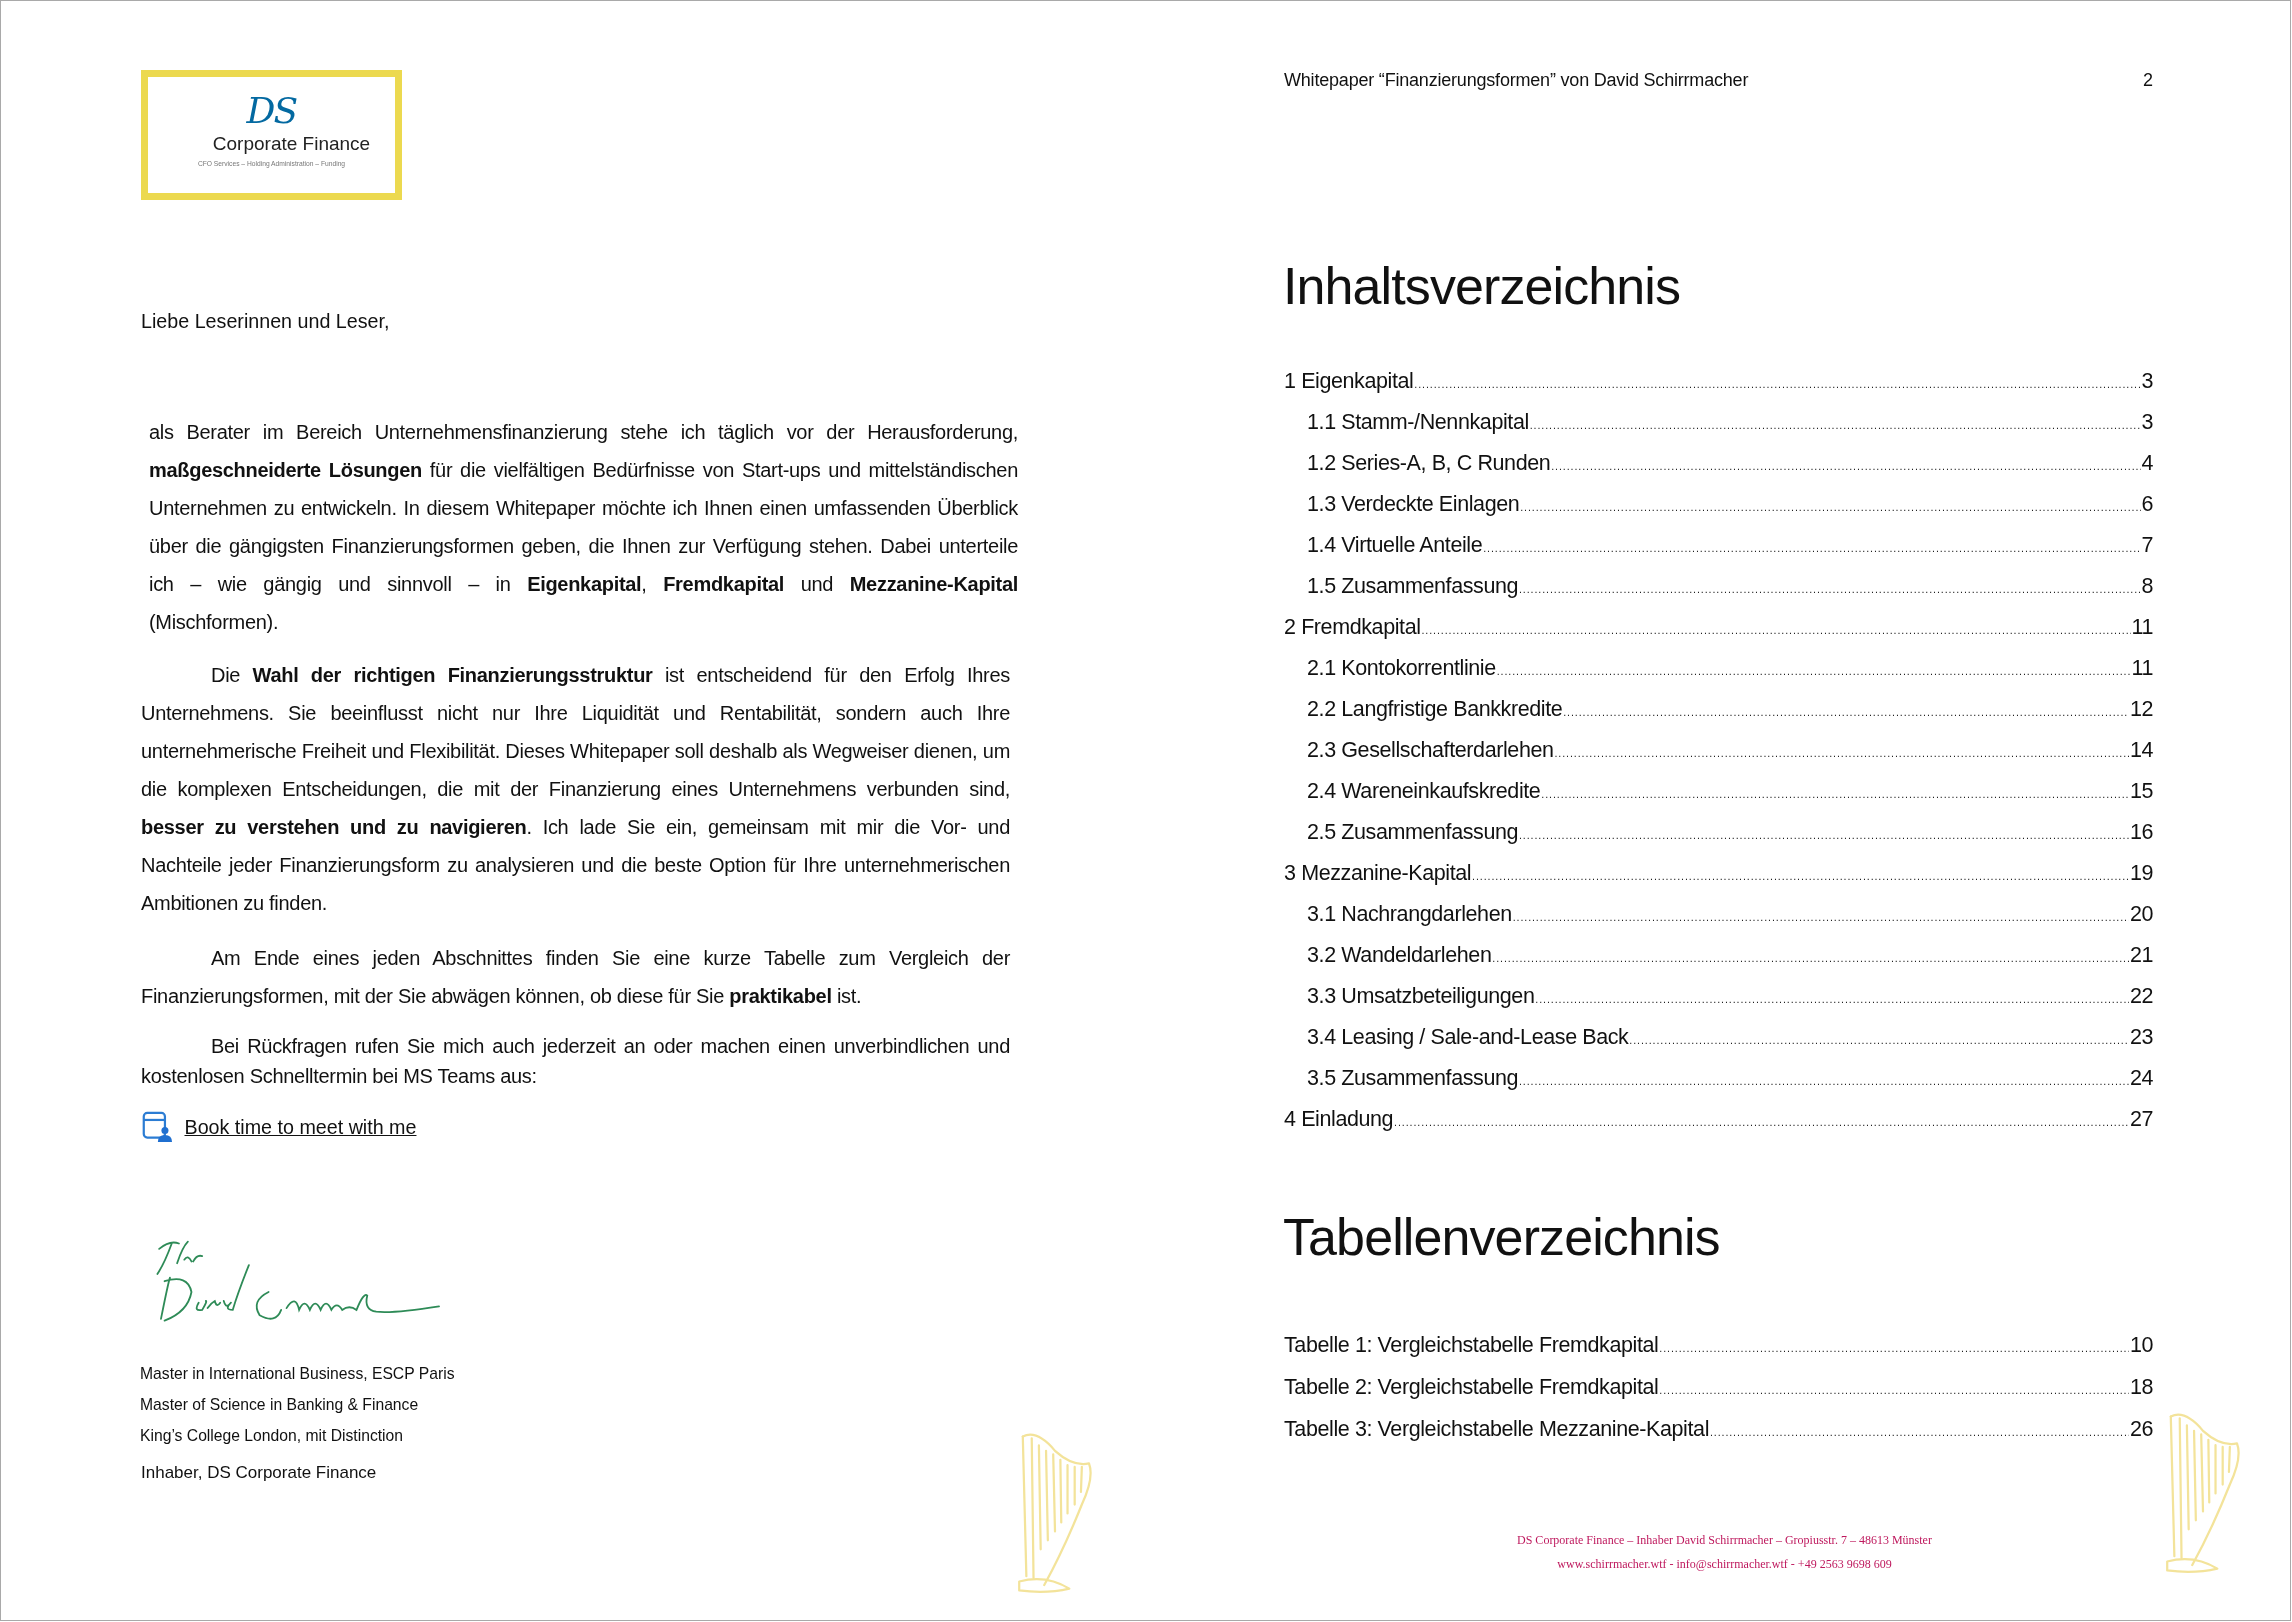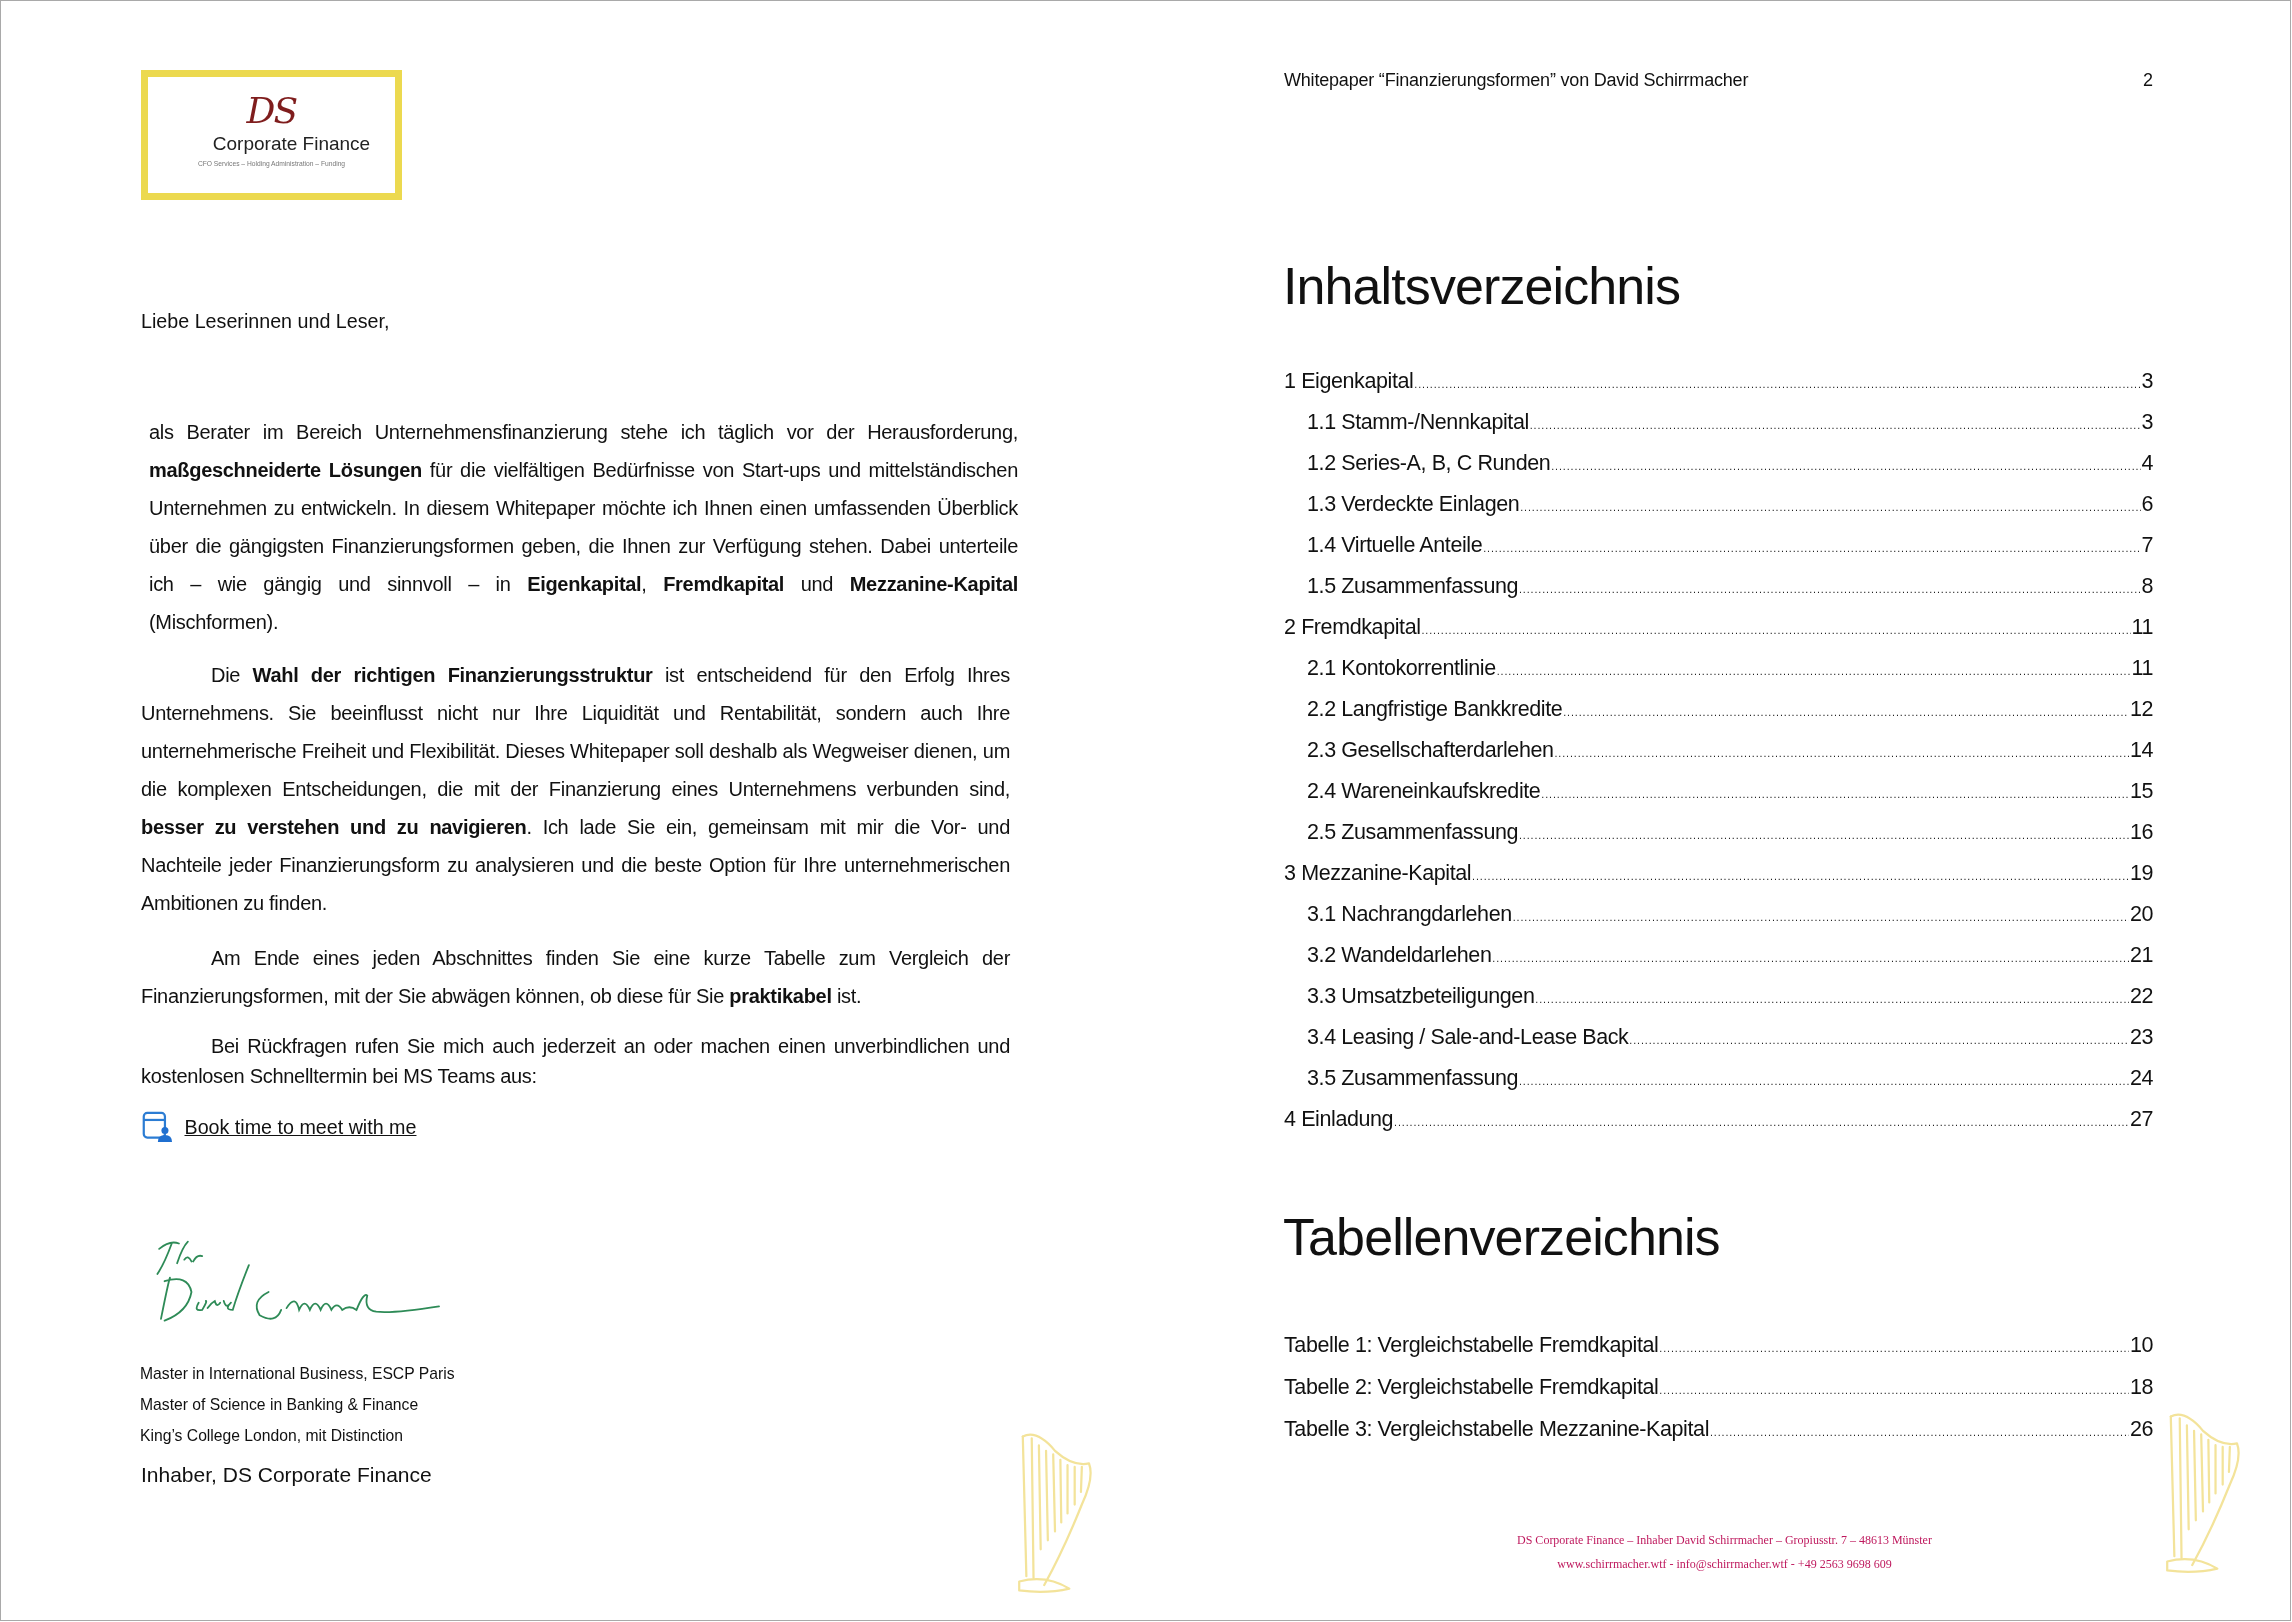--- a/index.html
+++ b/index.html
@@ -14,21 +14,21 @@
     border: 1.8px solid #a9a9a9;
   }
   
   .logo {
     position: absolute; left: 141px; top: 70px; width: 247px; height: 116px;
     border: 7.2px solid #ecd94f; box-sizing: content-box; background: #fff;
     text-align: center;
   }
   .logo .ds {
     font-family: "DejaVu Serif", "Liberation Serif", serif; font-style: italic;
-    font-size: 36px; margin-top: 16px; line-height: 36px; color: #7f1d1d; letter-spacing: -1.8px;
+    font-size: 36px; margin-top: 16px; line-height: 36px; color: #0369a1; letter-spacing: -1.8px;
   }
   .logo .cf { font-size: 19px; margin-top: 3.6px; color: #222; padding-left: 40px; }
   .logo .tag { font-size: 6.7px; color: #777; margin-top: 5.4px; }
 
   .greeting { position: absolute; left: 141px; top: 310px; font-size: 19.7px; }
 
   .body-text {
     position: absolute; left: 141px; width: 869px; font-size: 20px;
     line-height: 38px; text-align: justify; letter-spacing: -0.3px;
   }
@@ -41,21 +41,21 @@
 
   .book-link {
     position: absolute; left: 142px; top: 1111px; display: flex; align-items: center;
     gap: 12.5px; font-size: 19.7px; color: #111; text-decoration: underline; cursor: pointer;
   }
   .book-link svg { width: 30px; height: 32px; }
 
   .signature { position: absolute; left: 152px; top: 1238px; width: 296px; height: 90px; }
 
   .creds { position: absolute; left: 140px; top: 1358px; font-size: 15.7px; line-height: 31px; }
-  .owner { position: absolute; left: 141px; top: 1463px; font-size: 21px; }
+  .owner { position: absolute; left: 141px; top: 1463px; font-size: 17px; }
 
   .harp { position: absolute; }
   .harp-left { left: 1010px; top: 1424px; width: 90px; height: 170px; }
   .harp-right { left: 2158px; top: 1404px; width: 90px; height: 170px; }
 
   
   .running-header { position: absolute; left: 1284px; top: 70px; font-size: 18px; letter-spacing: -0.2px; }
   .page-number { position: absolute; left: 2143px; top: 70px; font-size: 18px; }
 
   .h1 { position: absolute; left: 1283px; font-size: 52px; font-weight: normal; margin: 0; letter-spacing: -0.9px; }

